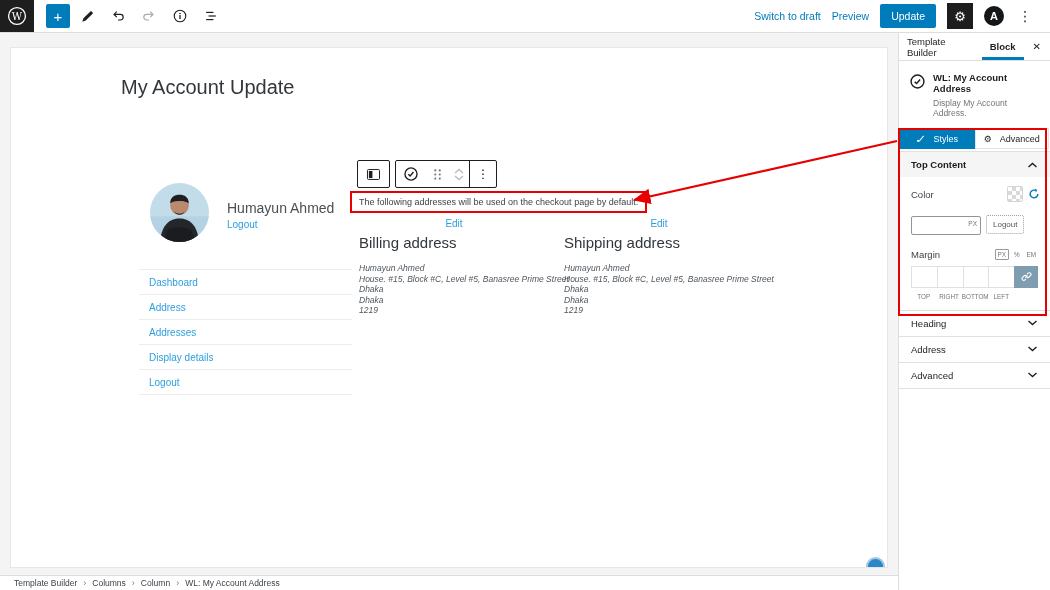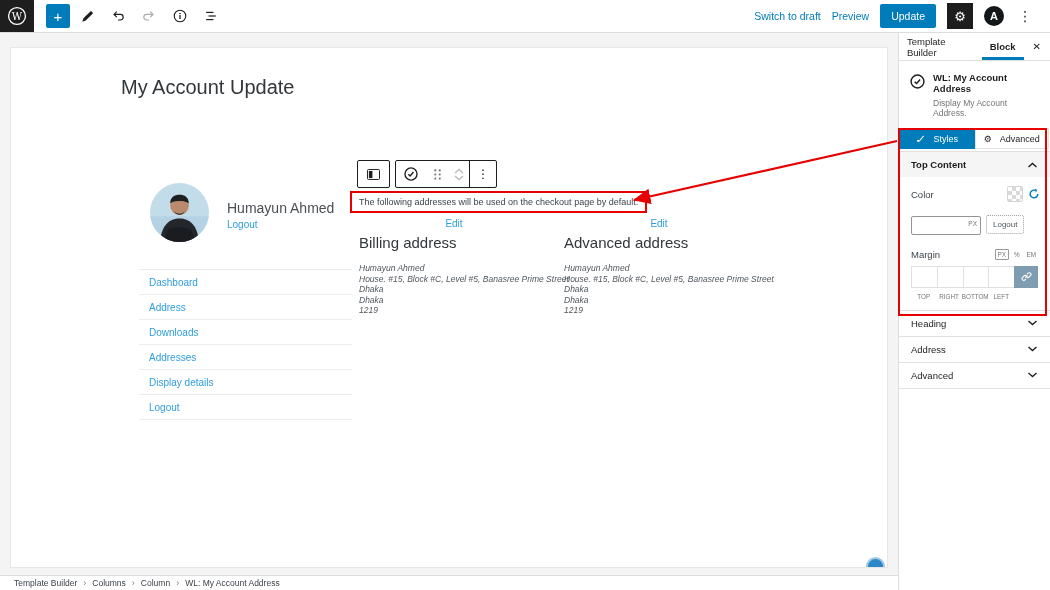--- a/index.html
+++ b/index.html
@@ -189,21 +189,20 @@
           <path d="M20.5 21 C20.5 14.5 25 12 30 12 C35 12 39.5 14.5 39.5 21 C37 17.5 23 17.5 20.5 21 Z" fill="#1d1f22"></path>
           <path d="M25 29 C27 32 33 32 35 29 C34 33.5 26 33.5 25 29 Z" fill="#2a2320"></path>
         </svg>
       </div>
       <div class="user-name">Humayun Ahmed</div>
       <a class="logout-link">Logout</a>
 
       <nav class="account-nav">
         <div class="nav-item">Dashboard</div>
         <div class="nav-item">Address</div>
-        <div class="nav-item">Downloads</div>
         <div class="nav-item">Addresses</div>
         <div class="nav-item">Display details</div>
         <div class="nav-item">Logout</div>
       </nav>
 
       <div class="block-toolbar">
         <div class="tb-group">
           <button class="tb-btn">
             <svg width="17" height="17" viewBox="0 0 24 24">
                 <rect x="3.5" y="5" width="17" height="14" rx="1.5" fill="none" stroke="#1e1e1e" stroke-width="1.4"></rect>
@@ -252,21 +251,21 @@
           <div>Humayun Ahmed</div>
           <div>House. #15, Block #C, Level #5, Banasree Prime Street</div>
           <div>Dhaka</div>
           <div>Dhaka</div>
           <div>1219</div>
         </div>
       </div>
 
       <div class="addr-col shipping">
         <a class="edit-link">Edit</a>
-        <h2 class="addr-heading">Advanced address</h2>
+        <h2 class="addr-heading">Shipping address</h2>
         <div class="addr-lines">
           <div>Humayun Ahmed</div>
           <div>House. #15, Block #C, Level #5, Banasree Prime Street</div>
           <div>Dhaka</div>
           <div>Dhaka</div>
           <div>1219</div>
         </div>
       </div>
 
       <div class="help-bubble"></div>

